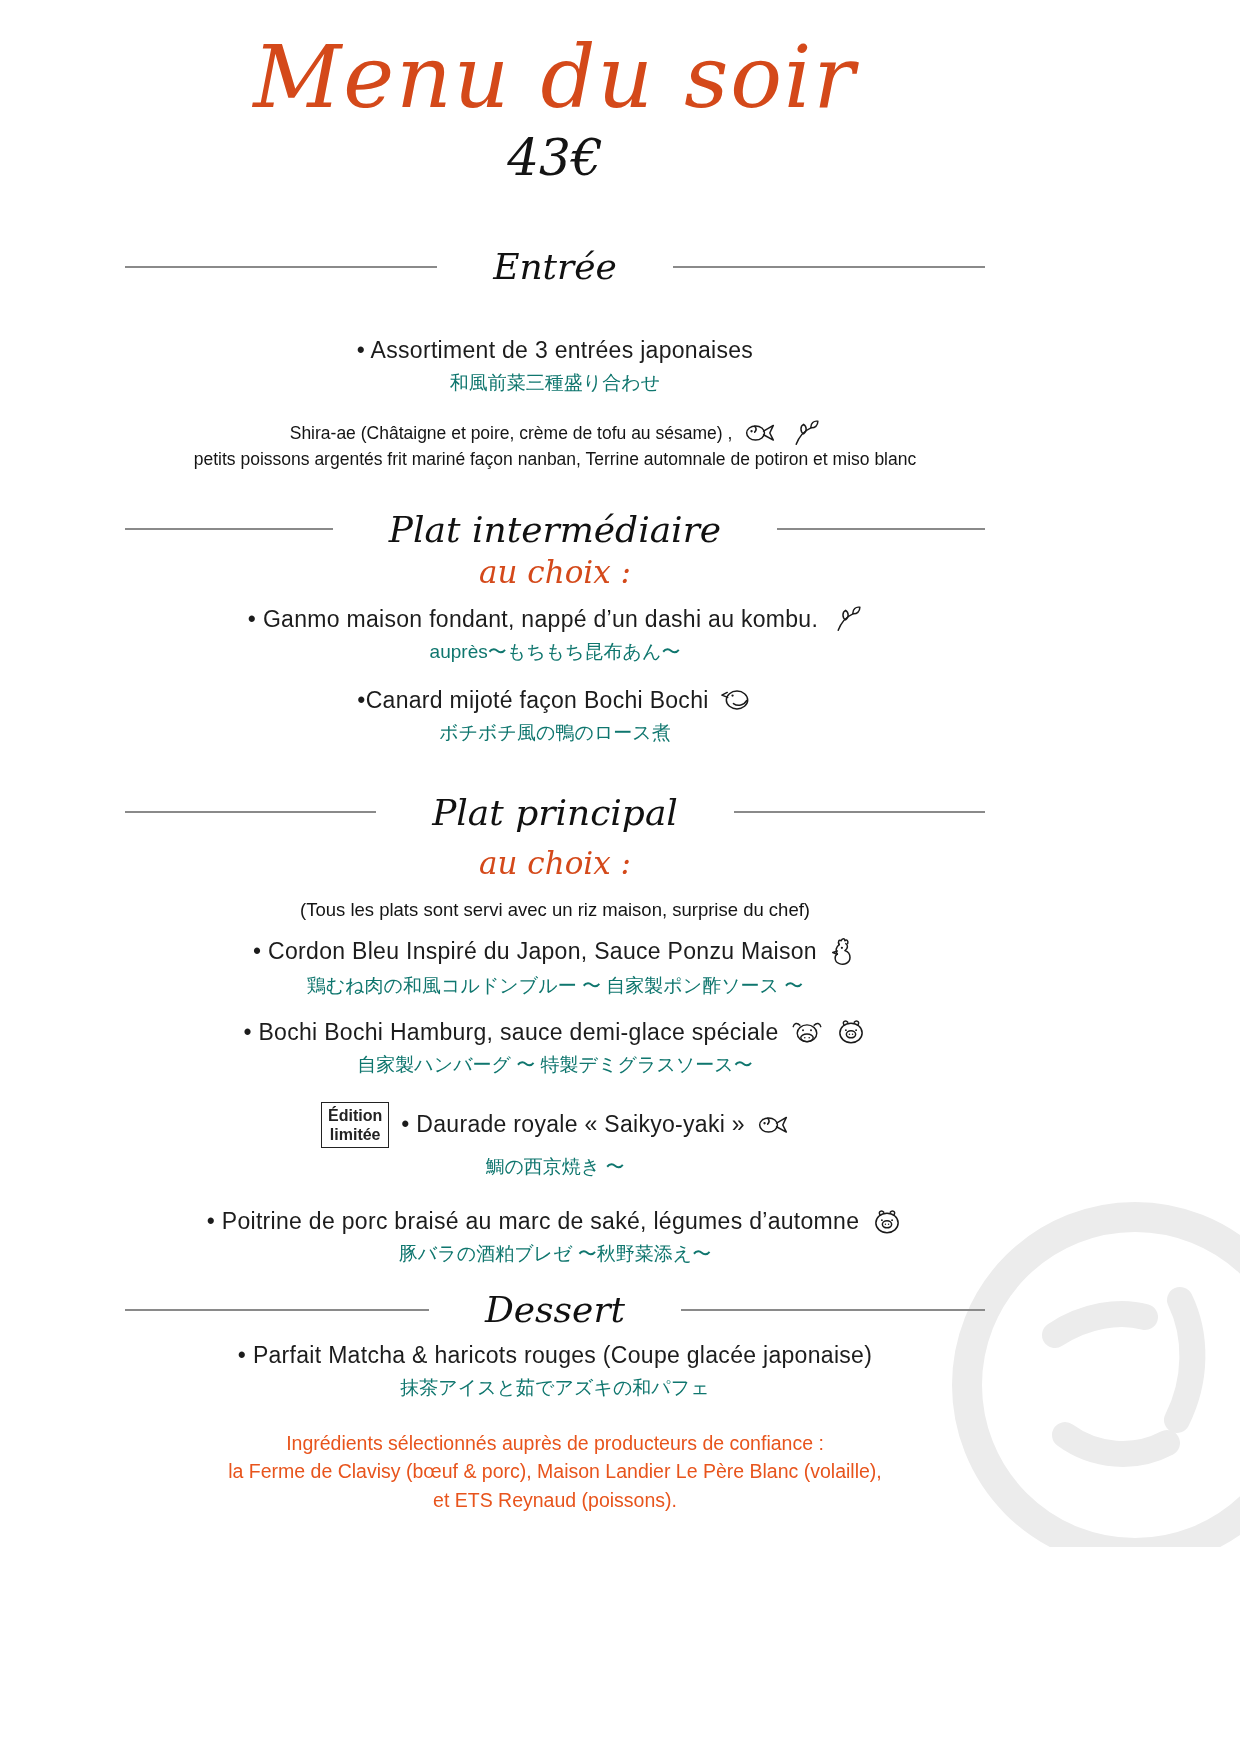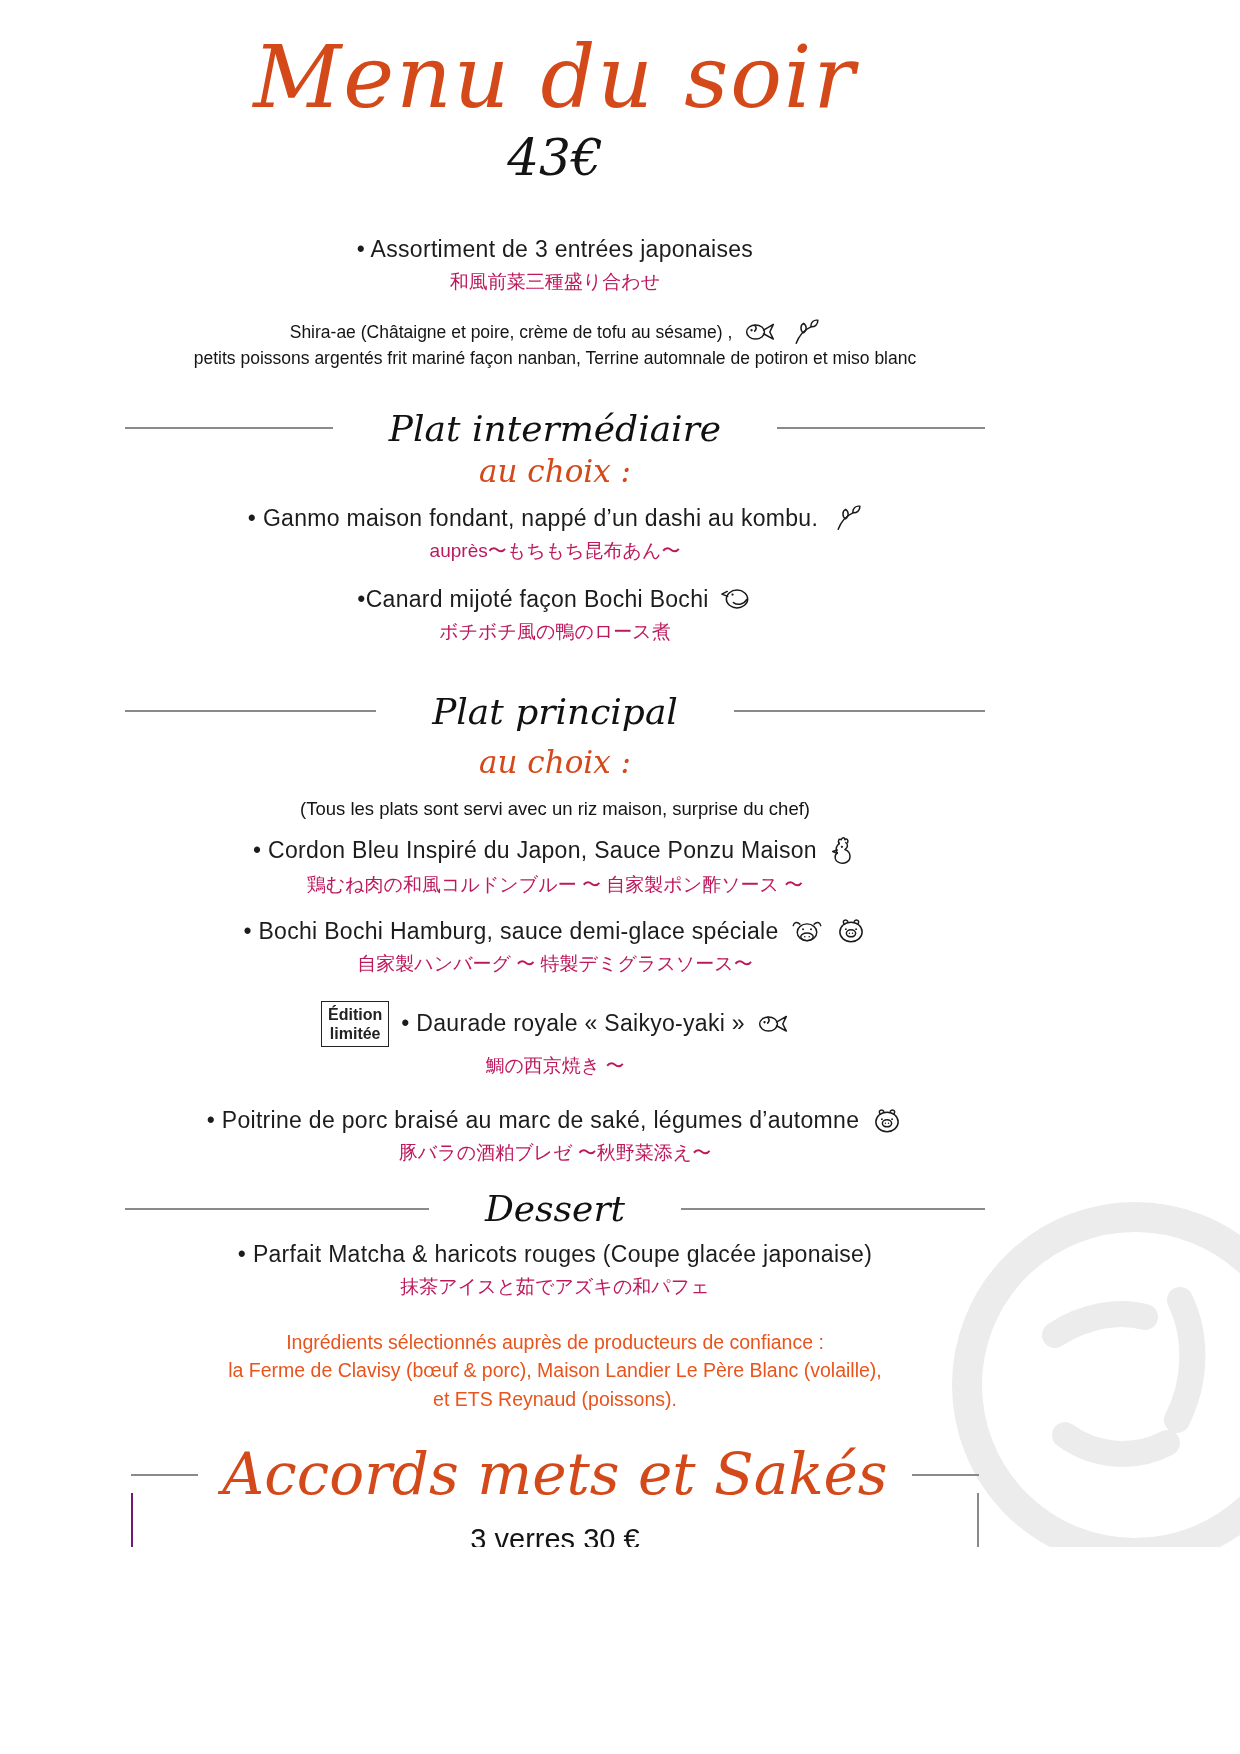--- a/index.html
+++ b/index.html
@@ -17,21 +17,21 @@
   .menu-price { font-size:50px; color:#141414; line-height:1.1; margin-top:2px; }
 
   .section-heading { display:flex; align-items:center; justify-content:center; gap:56px; width:860px; margin:0 auto; }
   .section-heading .rule { flex:1; height:2px; background:#8a8a8a; }
   .section-heading .heading-text { font-size:36px; color:#111; white-space:nowrap; }
 
   .subheading { font-size:31px; color:#d4491a; }
 
   .dish-line { display:flex; align-items:center; justify-content:center; gap:12px; }
   .dish-name { font-size:23px; color:#1c1c1c; letter-spacing:0.3px; }
-  .dish-jp { font-size:19px; color:#be185d; margin-top:6px; }
+  .dish-jp { font-size:19px; color:#0f766e; margin-top:6px; }
   .dish-desc { font-size:17.5px; color:#141414; line-height:1.5; }
   .menu-note { font-size:18.5px; color:#141414; }
 
   .ic { width:32px; height:26px; flex:0 0 auto; }
   .ic-tall { width:28px; height:30px; }
 
   .badge {
     display:inline-block; border:1.5px solid #222; padding:3px 6px;
     font-size:16px; line-height:1.2; color:#222; text-align:center; font-weight:bold;
   }
@@ -114,20 +114,25 @@
 
   <svg class="watermark" viewBox="0 0 400 400">
       <use href="#i-logo"></use>
     </svg>
 
   <div class="content">
 
     <div class="menu-title script">Menu du soir</div>
     <div class="menu-price script">43€</div>
 
+    <div class="section-heading mt60">
+      <span class="rule"></span>
+      <span class="heading-text script">Entrée</span>
+      <span class="rule"></span>
+    </div>
 
     <div class="dish-name mt50">• Assortiment de 3 entrées japonaises</div>
     <div class="dish-jp">和風前菜三種盛り合わせ</div>
 
     <div class="dish-line dish-desc mt24">
       <span>Shira-ae (Châtaigne et poire, crème de tofu au sésame) ,</span>
       <svg class="ic" viewBox="0 0 36 26">
           <use href="#i-fish"></use>
         </svg>
       <svg class="ic" viewBox="0 0 34 30">

